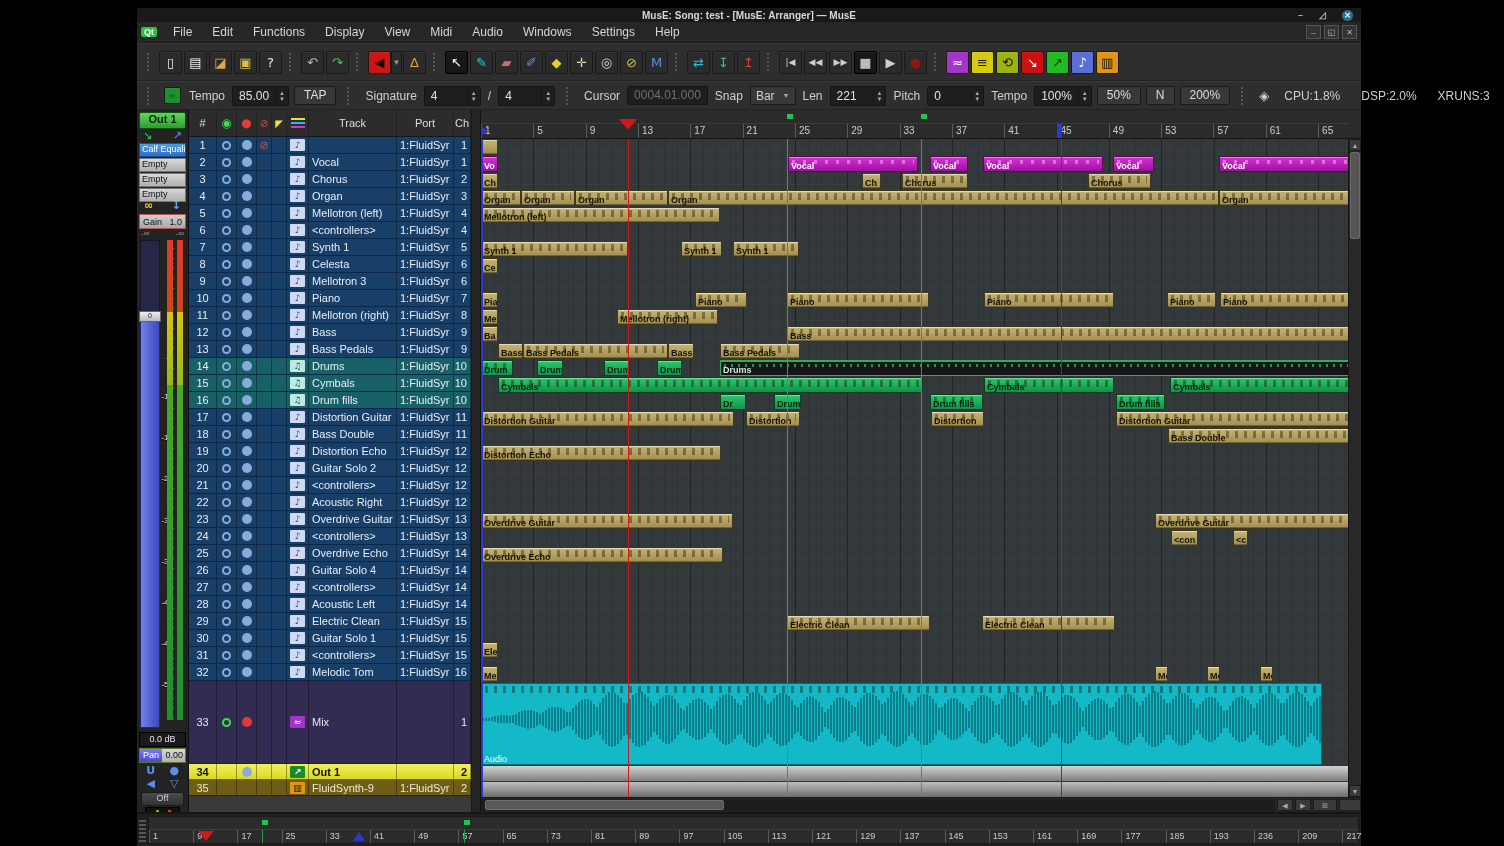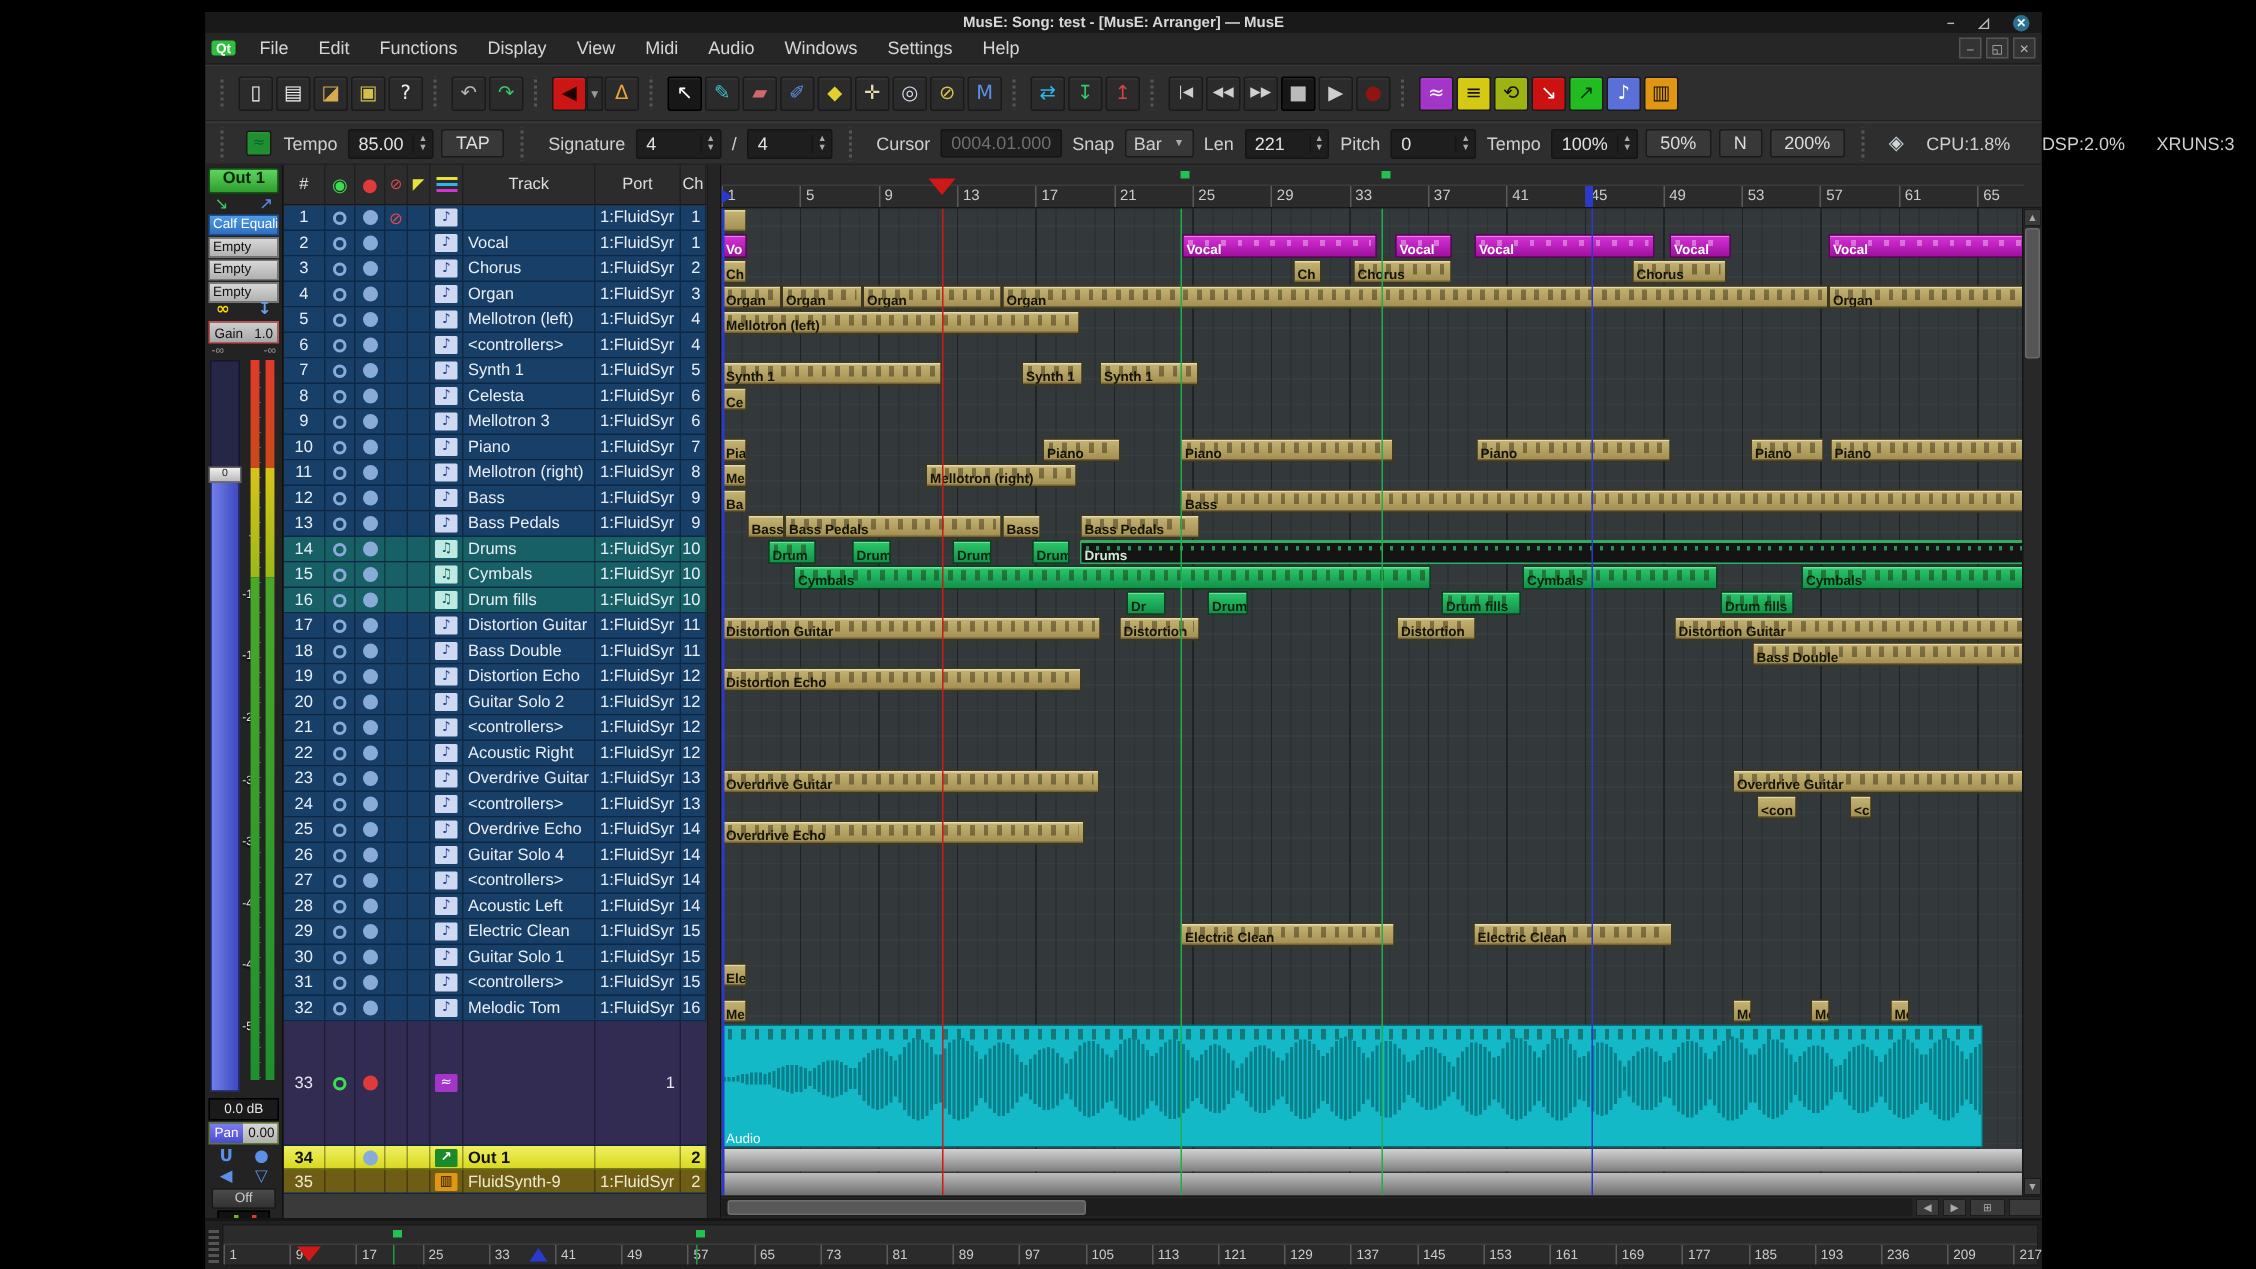--- a/index.html
+++ b/index.html
@@ -129,21 +129,21 @@
       repeating-linear-gradient(90deg,rgba(0,0,0,.30) 0 1px,transparent 1px 52.33px),
       repeating-linear-gradient(90deg,rgba(0,0,0,.12) 0 1px,transparent 1px 13.08px),
       repeating-linear-gradient(0deg,rgba(255,255,255,.025) 0 1px,transparent 1px 17px);}
   .part{position:absolute;height:16px;box-sizing:border-box;font-weight:bold;font-size:9px;
         display:flex;align-items:flex-end;overflow:hidden;white-space:nowrap;padding:0 2px;border-radius:1px;z-index:2;}
   .p-khaki{background:linear-gradient(#c6b575,#a18d50);color:#141202;border:1px solid #3e3820;
            box-shadow:inset 0 1px 0 rgba(255,255,245,.5),inset 0 -1px 0 rgba(0,0,0,.3);}
   .p-magenta{background:linear-gradient(#d633d6,#9f0f9f);color:#fff;border:1px solid #570757;
            box-shadow:inset 0 1px 0 rgba(255,200,255,.5);}
   .p-green{background:linear-gradient(#2cc96d,#129148);color:#04240f;border:1px solid #0a3f1f;
-           box-shadow:inset 0 1px 0 rgba(220,255,230,.4);margin-left:31px;}
+           box-shadow:inset 0 1px 0 rgba(220,255,230,.4);}
   .p-dark{background:#141414;color:#cfe9d6;border:1px solid #2fae62;border-top:2px solid #2fae62;}
   .p-audio{background:#13b9c7;color:#f4ffff;border:1px solid #0a6d76;font-weight:normal;}
   .part.tx::before{content:"";position:absolute;left:3px;right:3px;top:2px;height:7px;
         background:repeating-linear-gradient(90deg,rgba(30,22,0,.4) 0 3px,transparent 3px 9px);}
   .p-dark.tx::before{background:repeating-linear-gradient(90deg,rgba(47,174,98,.8) 0 2px,transparent 2px 7px);height:3px;}
   .p-magenta.tx::before{background:repeating-linear-gradient(90deg,rgba(255,255,255,.35) 0 3px,transparent 3px 11px);height:4px;top:3px;}
   .plabel{position:relative;z-index:2;}
   .vline{position:absolute;top:0;bottom:0;width:1px;z-index:5;}
   .lane{position:absolute;left:0;right:0;height:15px;z-index:1;}
   .wavebar{position:absolute;background:#0a7e89;width:2px;}
@@ -1023,20 +1023,21 @@
                 <div class="soloring" style="border-color: rgb(59, 223, 79);"></div>
               </div>
               <div class="c-ic">
                 <div class="recdot" style="background: rgb(224, 58, 58);"></div>
               </div>
               <div class="c-ic"></div>
               <div class="c-ic"></div>
               <div class="c-ic">
                 <div class="trkico" style="background: rgb(163, 53, 201); color: rgb(255, 255, 255);">≈</div>
               </div>
+              <div class="c-name">Mix</div>
               <div class="c-port"></div>
               <div class="c-ch">1</div>
             </div>
             <div class="tl-row tlgrid row-out" style="height: 16px;">
               <div class="c-num">34</div>
               <div class="c-ic"></div>
               <div class="c-ic">
                 <div class="recdot"></div>
               </div>
               <div class="c-ic"></div>

